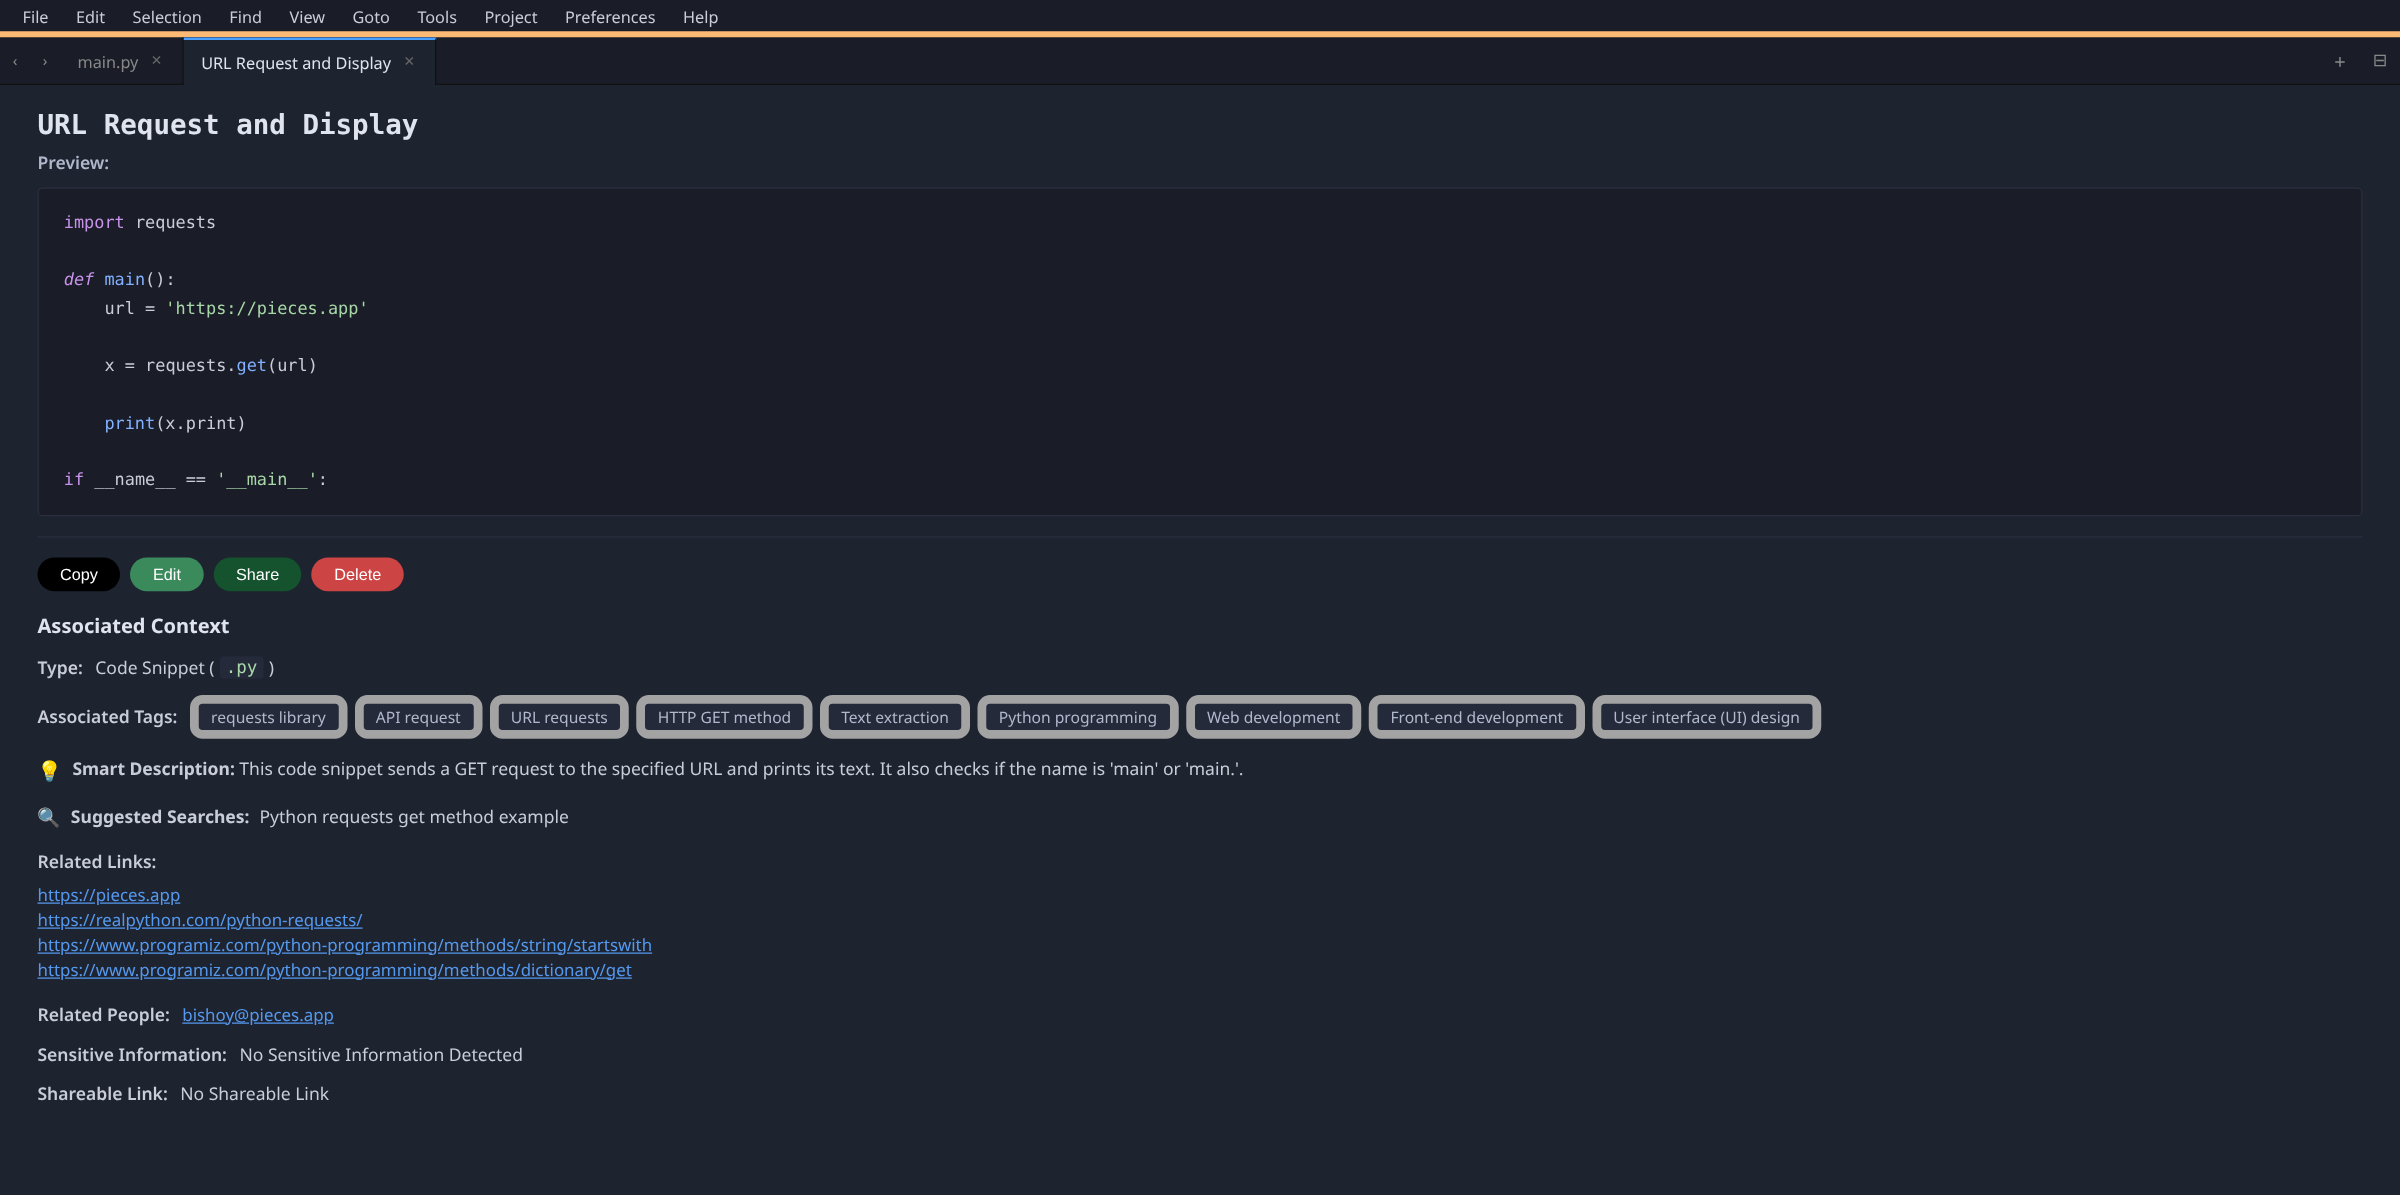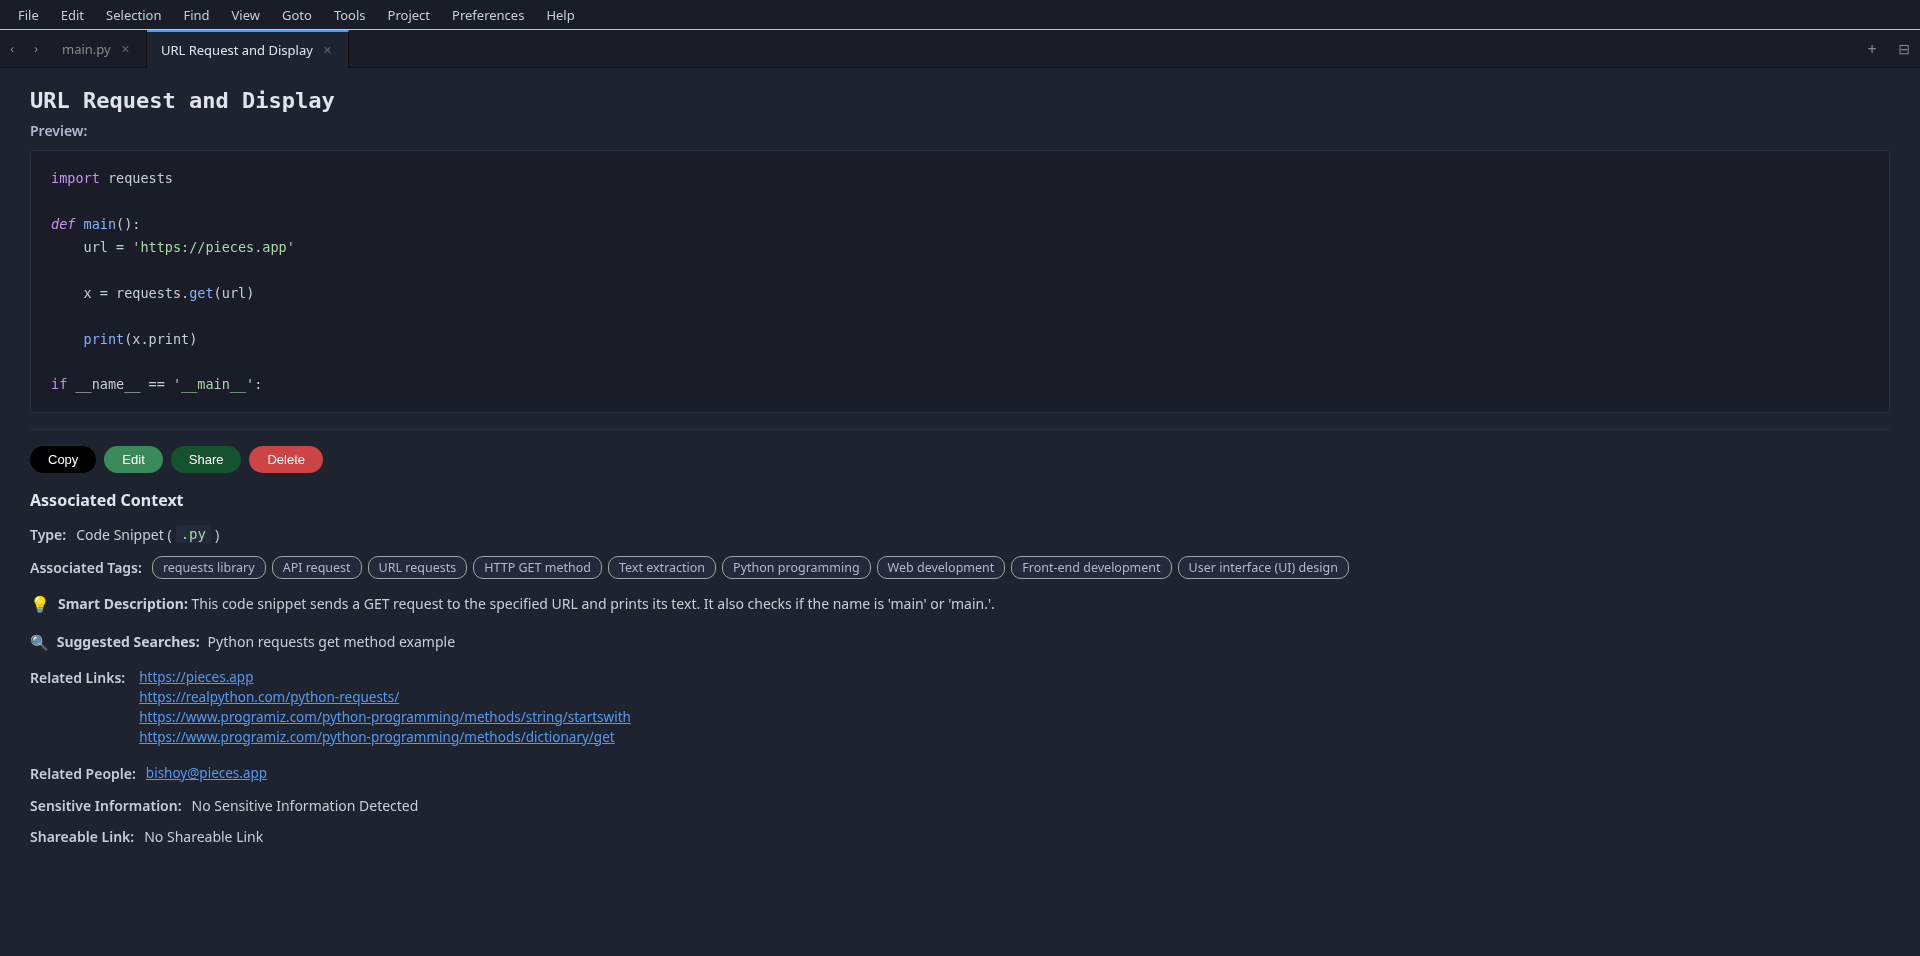--- a/index.html
+++ b/index.html
@@ -14,21 +14,21 @@
     }
 
     
     .menu-bar {
       background: #1a1d27;
       display: flex;
       align-items: center;
       height: 30px;
       padding: 0 8px;
       gap: 2px;
-      border-bottom: 1px solid #fdba74;
+      border-bottom: 5px solid #fdba74;
     }
     .menu-item {
       color: #c8cdd8;
       padding: 4px 10px;
       font-size: 13px;
       cursor: pointer;
       border-radius: 3px;
     }
 
     
@@ -189,21 +189,21 @@
     .code-inline {
       font-family: monospace;
       color: #a8d8a8;
       background: #252a3a;
       padding: 1px 5px;
       border-radius: 3px;
     }
 
     .tag {
       background: #252a3a;
-      border: 1px solid #a3a3a3;
+      border: 7px solid #a3a3a3;
       color: #b0b8cc;
       padding: 2px 10px;
       border-radius: 10px;
       font-size: 12.5px;
       white-space: nowrap;
     }
 
     .tags-container {
       display: flex;
       flex-wrap: wrap;
@@ -330,21 +330,21 @@
     </span>
   </div>
 
   <div class="suggested-searches">
     <span class="suggested-searches-icon">🔍</span>
     <span><strong>Suggested Searches:</strong></span>
     <span>Python requests get method example</span>
   </div>
 
   <div class="links-section">
-    <div style="display:flex;gap:8px;align-items:flex-start;flex-wrap:wrap;">
+    <div style="display:flex;gap:8px;align-items:flex-start;flex-wrap:wrap;flex-direction:column;">
       <span class="info-label">Related Links:</span>
       <div id="links-container">
           <a class="link-item" href="#">https://pieces.app</a>
           <a class="link-item" href="#">https://realpython.com/python-requests/</a>
           <a class="link-item" href="#">https://www.programiz.com/python-programming/methods/string/startswith</a>
           <a class="link-item" href="#">https://www.programiz.com/python-programming/methods/dictionary/get</a>
         </div>
     </div>
   </div>
 

